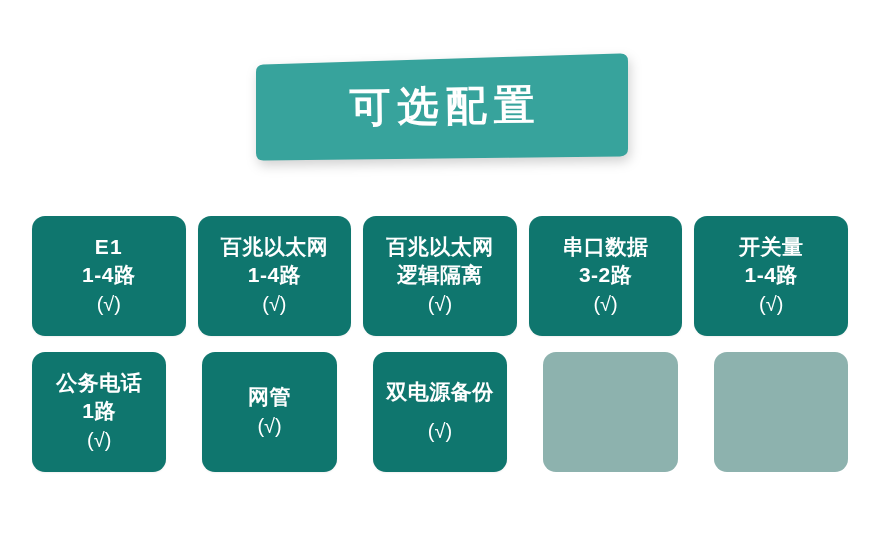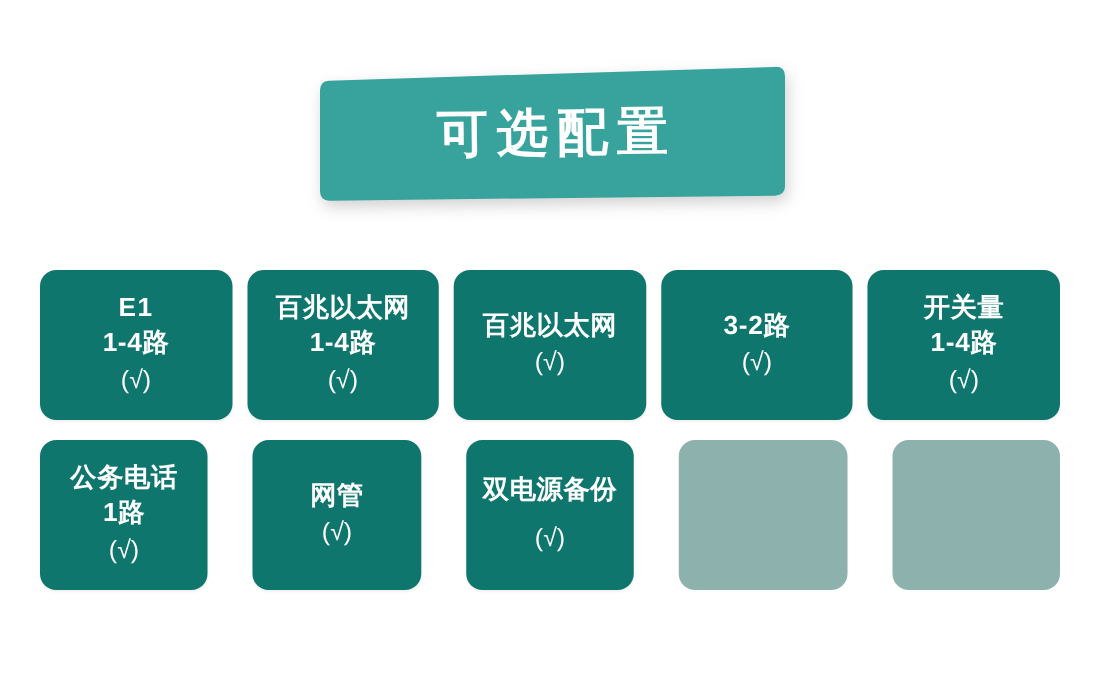--- a/index.html
+++ b/index.html
@@ -140,23 +140,25 @@
         <div class="card-line">1-4路</div>
         <div class="card-check">(√)</div>
       </div>
       <div class="card">
         <div class="card-line">百兆以太网</div>
         <div class="card-line">1-4路</div>
         <div class="card-check">(√)</div>
       </div>
       <div class="card">
         <div class="card-line">百兆以太网</div>
+        <div class="card-line">逻辑隔离</div>
         <div class="card-check">(√)</div>
       </div>
       <div class="card">
+        <div class="card-line">串口数据</div>
         <div class="card-line">3-2路</div>
         <div class="card-check">(√)</div>
       </div>
       <div class="card">
         <div class="card-line">开关量</div>
         <div class="card-line">1-4路</div>
         <div class="card-check">(√)</div>
       </div>
     </div>
 

